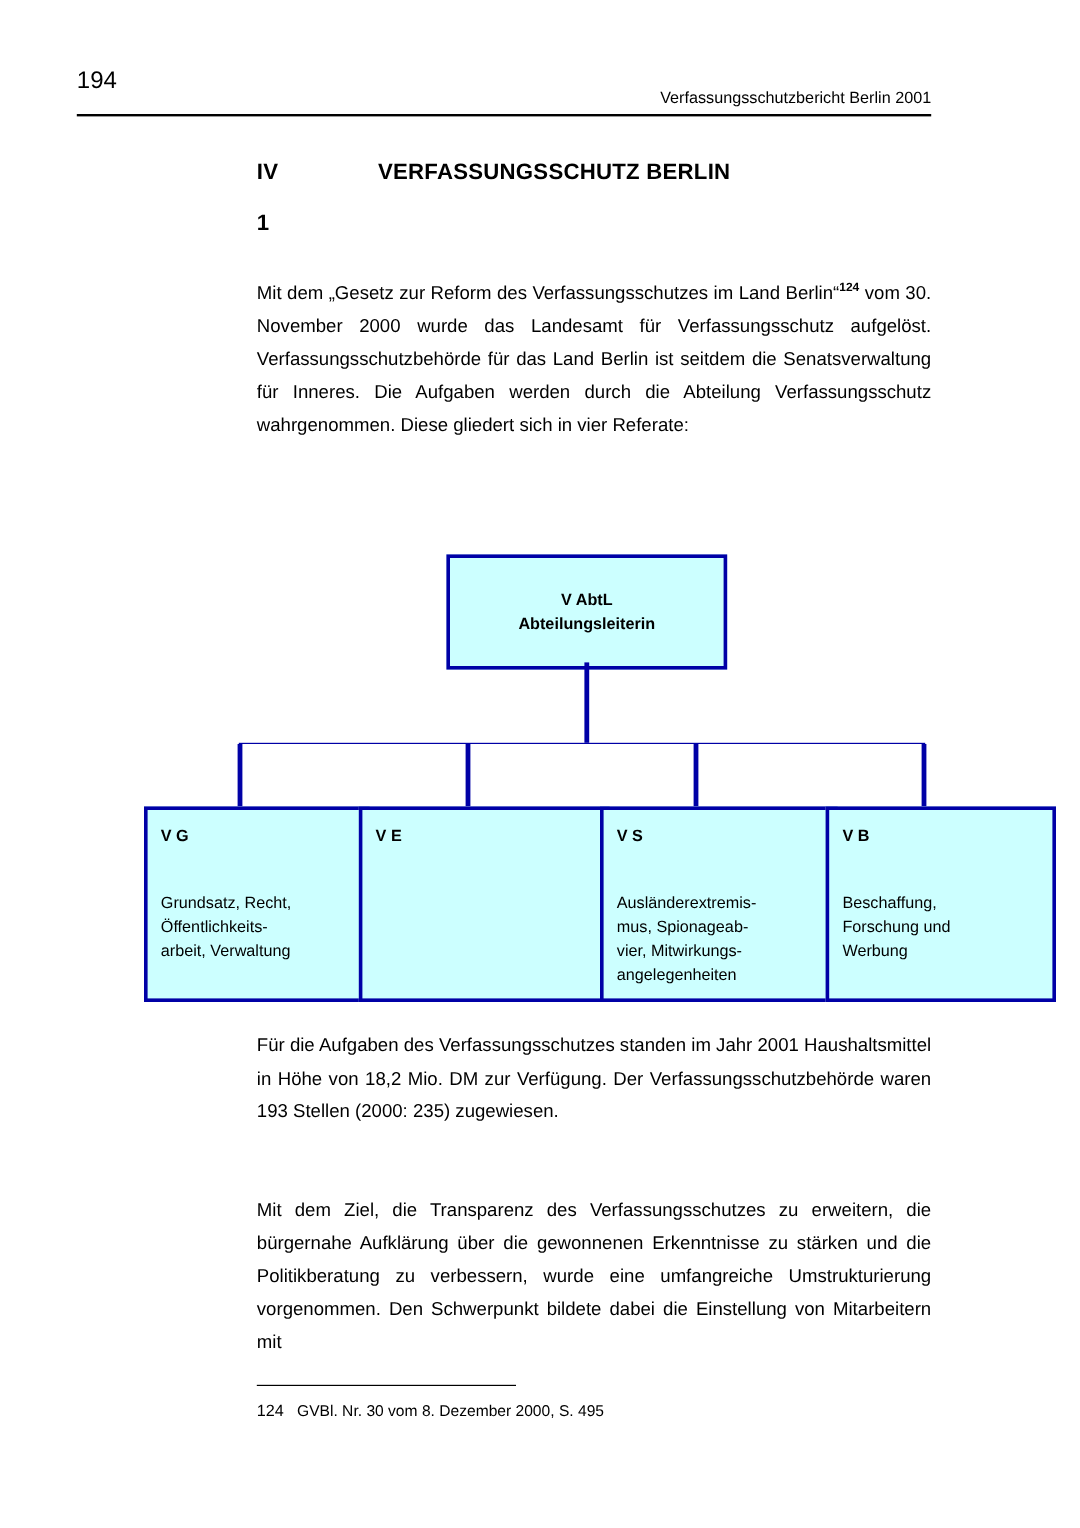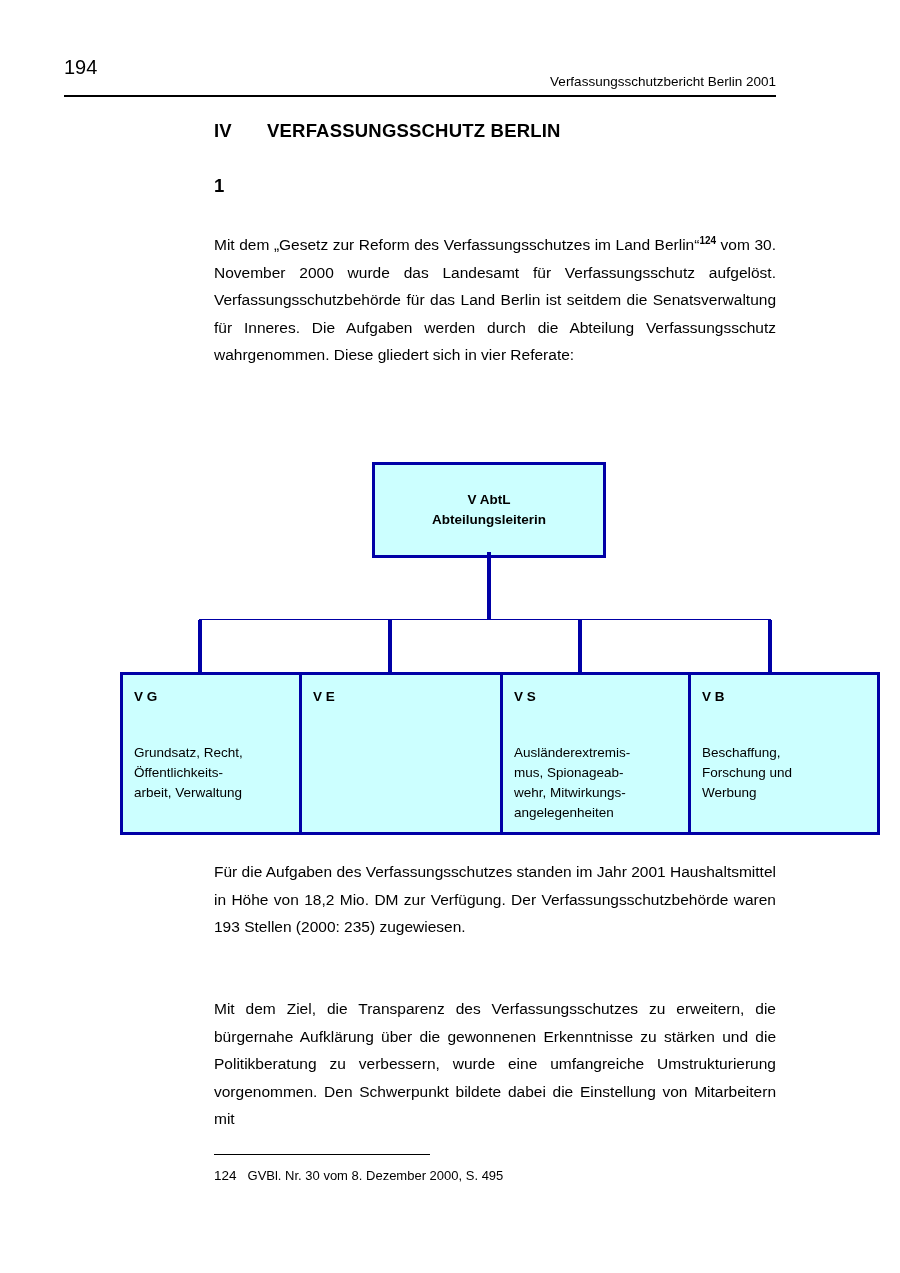--- a/index.html
+++ b/index.html
@@ -13,21 +13,21 @@
     overflow: hidden;
   }
   .abs { position: absolute; }
 
   .page-number { left: 64px; top: 56px; font-size: 20px; }
   .running-header { left: 64px; top: 74px; width: 712px; text-align: right; font-size: 13.5px; }
   .header-rule { left: 64px; top: 95px; width: 712px; height: 0; border-top: 2px solid #000; }
 
   .heading { left: 214px; width: 562px; font-weight: bold; font-size: 18.5px; display: flex; letter-spacing: 0.2px; }
   .heading .num { width: 53px; flex: none; }
-  #h1 { top: 120px; }
+  #h1 { top: 132px; gap: 48px; }
   #h2 { top: 175px; }
 
   .para { left: 214px; width: 562px; font-size: 15.5px; line-height: 27.5px; text-align: justify; margin: 0; }
   #p1 { top: 231px; }
   #p2 { top: 858px; }
   #p3 { top: 995px; }
   sup.fnref { font-size: 10px; font-weight: bold; line-height: 0; }
 
   
   .box { position: absolute; background: #ccffff; border: 3px solid #0000a6; }
@@ -92,21 +92,21 @@
 Öffentlichkeits-
 arbeit, Verwaltung</div>
 </div>
 <div class="box childbox" id="box-ve">
   <div class="title">V E</div>
 </div>
 <div class="box childbox" id="box-vs">
   <div class="title">V S</div>
   <div class="desc">Ausländerextremis-
 mus, Spionageab-
-wehr, Mitwirkungs-
+vier, Mitwirkungs-
 angelegenheiten</div>
 </div>
 <div class="box childbox" id="box-vb">
   <div class="title">V B</div>
   <div class="desc">Beschaffung,
 Forschung und
 Werbung</div>
 </div>
 
 <p class="abs para" id="p2">Für die Aufgaben des Verfassungsschutzes standen im Jahr 2001 Haushaltsmittel in Höhe von 18,2 Mio. DM zur Verfügung. Der Verfassungsschutzbehörde waren 193 Stellen (2000: 235) zugewiesen.</p>

